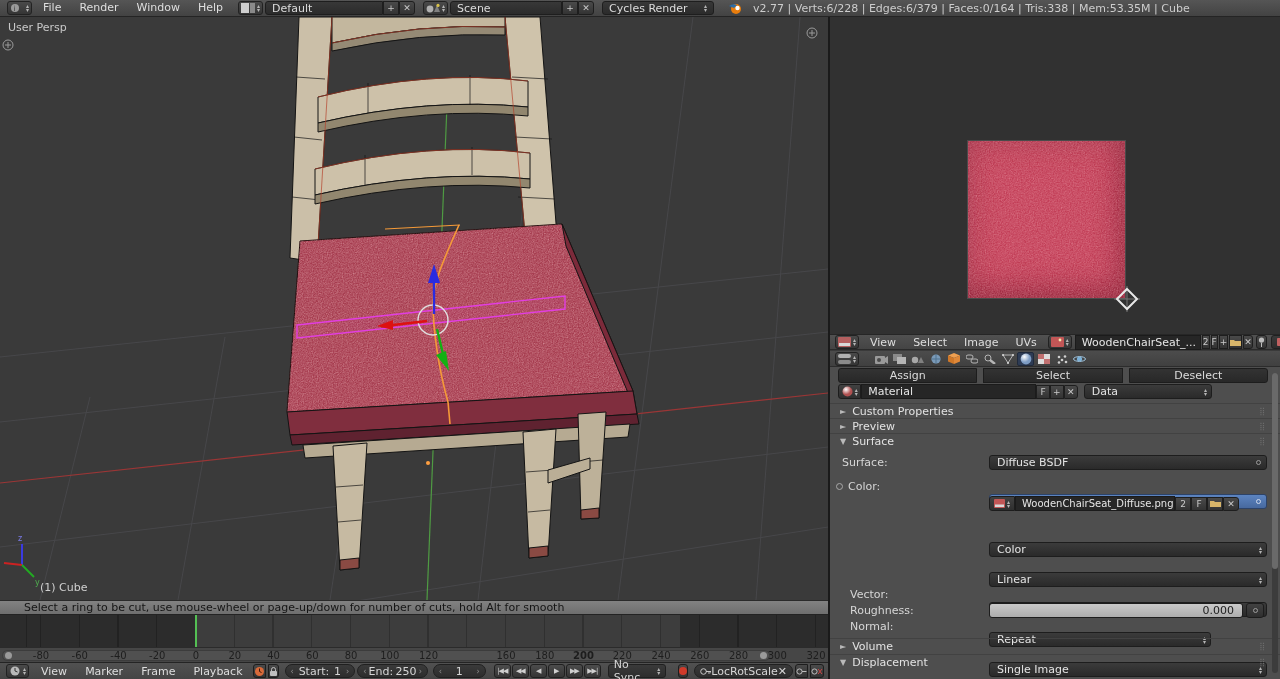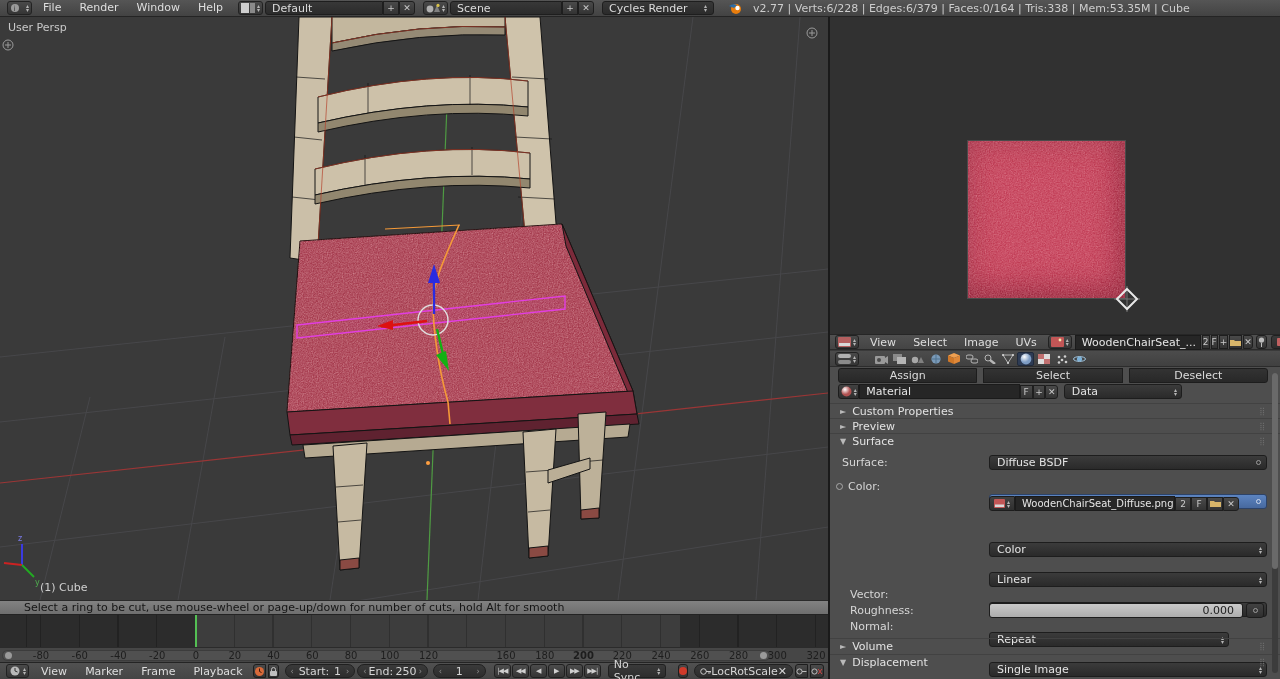--- a/index.html
+++ b/index.html
@@ -527,21 +527,21 @@
 </div>
 
 <div id="props" class="abs">
 
   <div class="prow" style="left:8px;top:1px;width:430px;gap:6px">
     <span class="btn" style="flex:1;border-radius:3px 0 0 3px">Assign</span>
     <span class="btn" style="flex:1">Select</span>
     <span class="btn" style="flex:1;border-radius:0 3px 3px 0">Deselect</span>
   </div>
 
-  <div class="prow" style="left:8px;top:17px;width:344px">
+  <div class="prow" style="left:8px;top:17px;width:374px">
     <span class="iconbtn" style="width:27px;border-radius:3px 0 0 3px">
       <svg width="11" height="11">
           <defs>
             <radialGradient id="mp" cx="0.35" cy="0.3">
               <stop offset="0" stop-color="#fff"></stop>
               <stop offset="1" stop-color="#b05050"></stop>
             </radialGradient>
           </defs>
           <circle cx="5.5" cy="5.5" r="5" fill="url(#mp)"></circle>
         </svg>
@@ -637,21 +637,21 @@
         <span>▾</span>
       </span>
     </div>
   <div class="prow dd" style="left:159px;top:175px;width:278px">
       <span>Flat</span>
       <span class="updn">
         <span>▴</span>
         <span>▾</span>
       </span>
     </div>
-  <div class="prow dd" style="left:159px;top:190px;width:240px">
+  <div class="prow dd" style="left:159px;top:190px;width:222px">
       <span>Repeat</span>
       <span class="updn">
         <span>▴</span>
         <span>▾</span>
       </span>
     </div>
   <div class="prow dd" style="left:159px;top:205px;width:278px">
       <span>Single Image</span>
       <span class="updn">
         <span>▴</span>

